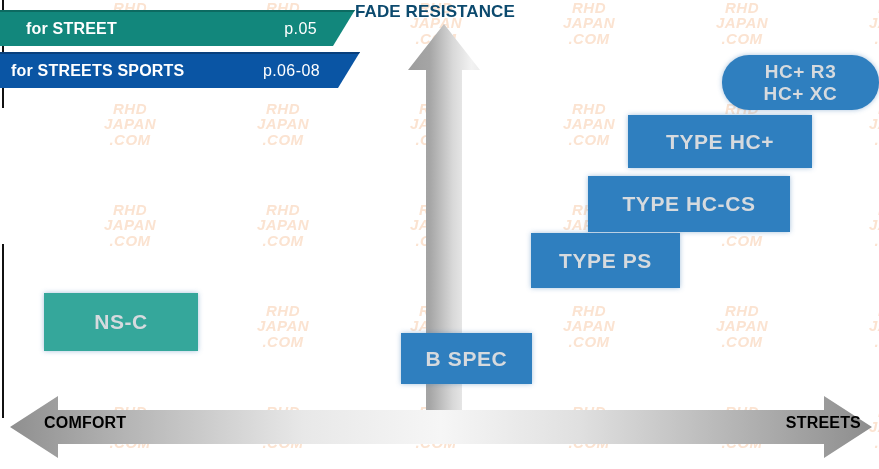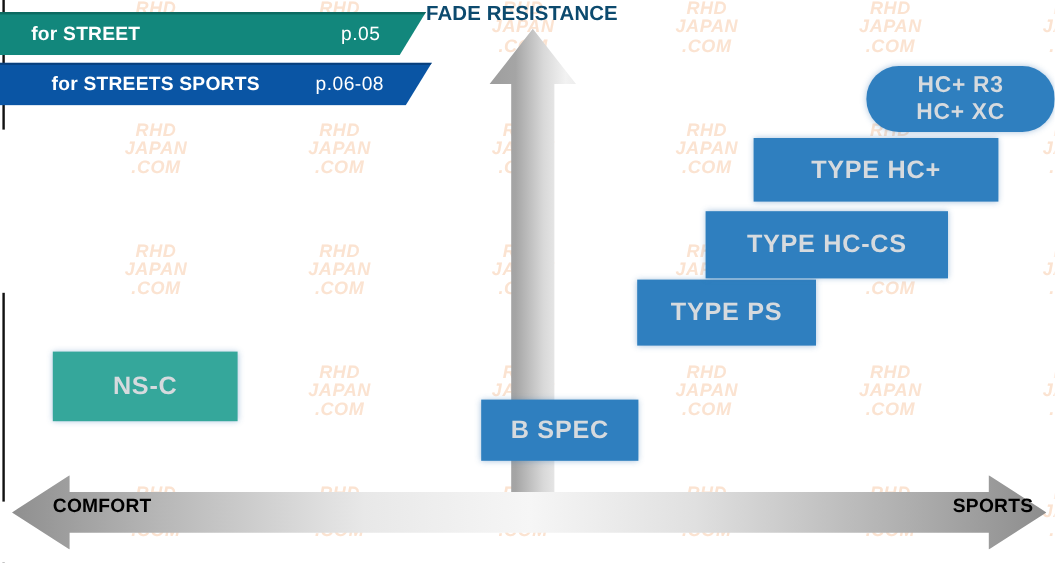--- a/index.html
+++ b/index.html
@@ -67,21 +67,20 @@
   #banner-street{
     left:0px;top:10px;width:355px;height:36px;
     background:#12877c;
     border-top:2px solid #0c6a61;
     padding-left:15px;
   }
   #banner-sports{
     left:0px;top:52px;width:360px;height:36px;
     background:#0a55a4;
     border-top:2px solid #083f7c;
-    padding-left:32px;
   }
   .banner .b-label{
     font-size:16px;font-weight:bold;letter-spacing:.2px;
     margin-left:11px;
     white-space:nowrap;
   }
   .banner .b-page{
     position:absolute;
     font-size:16px;font-weight:normal;letter-spacing:.4px;
     white-space:nowrap;
@@ -130,21 +129,21 @@
     box-shadow:0 0 5px rgba(60,120,180,.45);
     line-height:1.12;
   }
   .pbox.blue{background:#2f7fbf;}
   .pbox.teal{background:#35a79b;}
 
   #box-nsc      {left:44px; top:293px; width:154px;height:58px; font-size:21px;}
   #box-bspec    {left:401px;top:333px; width:131px;height:51px; font-size:21px;}
   #box-ps       {left:531px;top:233px; width:149px;height:55px; font-size:21px;}
   #box-hccs     {left:588px;top:176px; width:202px;height:56px; font-size:21px;}
-  #box-hcplus   {left:628px;top:115px; width:204px;height:53px; font-size:21px;}
+  #box-hcplus   {left:628px;top:115px; width:184px;height:53px; font-size:21px;}
   #box-hcr3     {left:722px;top:55px;  width:157px;height:55px; font-size:19px;border-radius:27px;}
   #box-hcr3 .two-line{display:block;}
 </style>
 </head>
 <body>
 
 <div id="stage">
 
   <div class="page-edge"></div>
   <div class="page-edge-gap"></div>
@@ -173,21 +172,21 @@
         <stop offset="66%" stop-color="#e0e0e0"></stop>
         <stop offset="86%" stop-color="#b0b0b0"></stop>
         <stop offset="100%" stop-color="#8d8d8d"></stop>
       </linearGradient>
     </defs>
     <polygon points="0,31 48,0 48,14 814,14 814,0 862,31 814,62 814,48 48,48 48,62" fill="url(#gh)"></polygon>
   </svg>
 
   <div id="label-fade">FADE RESISTANCE</div>
   <div id="label-comfort">COMFORT</div>
-  <div id="label-sports">SPORTS</div>
+  <div id="label-sports">STREETS</div>
 
   <div class="banner" id="banner-street">
     <span class="b-label">for STREET</span>
     <span class="b-page">p.05</span>
   </div>
   <div class="banner" id="banner-sports">
     <span class="b-label">for STREETS SPORTS</span>
     <span class="b-page">p.06-08</span>
   </div>
 

